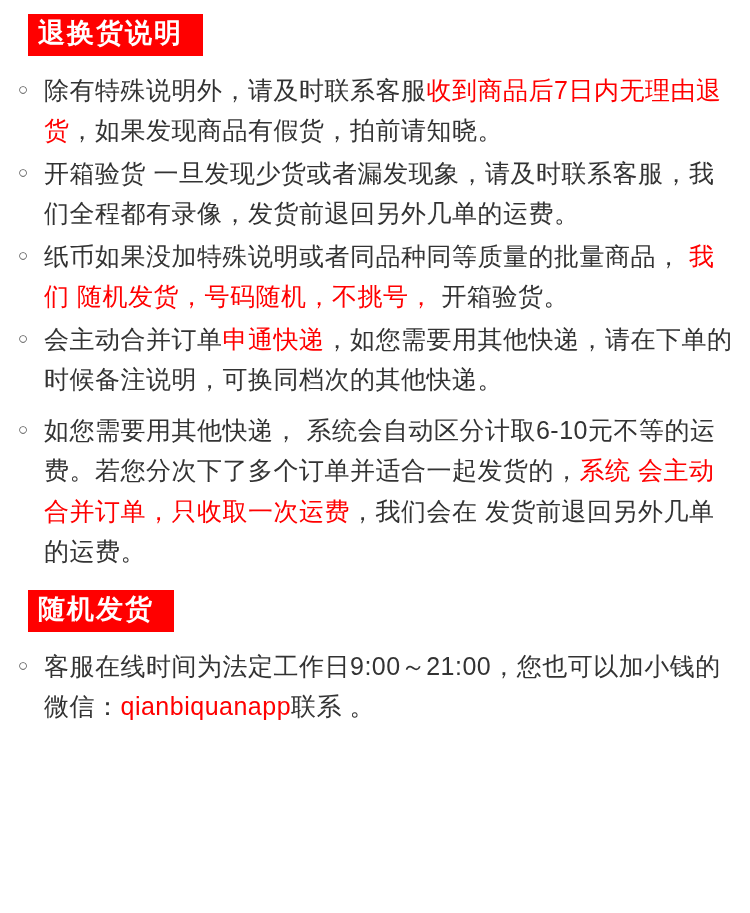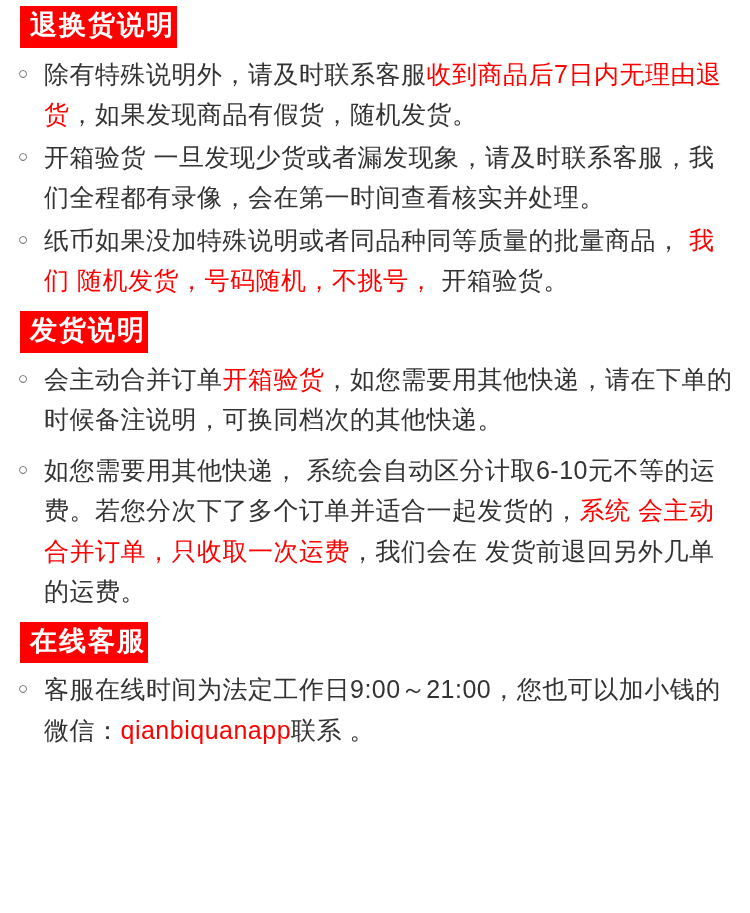--- a/index.html
+++ b/index.html
@@ -21,23 +21,23 @@
     padding: 4px 16px 0 16px;
     position: relative;
   }
   .section-heading {
     display: inline-block;
     background: #ff0000;
     color: #ffffff;
     font-size: 27px;
     font-weight: bold;
     line-height: 1.25;
-    padding: 3px 2px 5px 10px;
+    padding: 3px 20px 5px 10px;
     letter-spacing: 2px;
-    margin: 0;
+    margin: 8px;
   }
   .heading-wrap {
     margin: 0 0 6px 4px;
   }
   .heading-wrap.first { margin-top: 2px; }
   .heading-wrap.spaced { margin-top: 10px; }
   .bullet-item {
     display: flex;
     align-items: flex-start;
     font-size: 25px;
@@ -67,51 +67,48 @@
 <body>
 
 <div class="page">
 
   <div class="heading-wrap first">
     <span class="section-heading">退换货说明</span>
   </div>
 
   <div class="bullet-item">
     <span class="bullet-mark">○</span>
-    <span class="bullet-text"><span>除有特殊说明外，请及时联系客服</span><span class="red">收到商品后7日内无理由退货</span><span>，如果发现商品有假货，随机发货。</span></span>
+    <span class="bullet-text"><span>除有特殊说明外，请及时联系客服</span><span class="red">收到商品后7日内无理由退货</span><span>，如果发现商品有假货，拍前请知晓。</span></span>
   </div>
 
   <div class="bullet-item">
     <span class="bullet-mark">○</span>
-    <span class="bullet-text"><span>开箱验货 一旦发现少货或者漏发现象，请及时联系客服，我们全程都有录像，会在第一时间查看核实并处理。</span></span>
+    <span class="bullet-text"><span>开箱验货 一旦发现少货或者漏发现象，请及时联系客服，我们全程都有录像，发货前退回另外几单的运费。</span></span>
   </div>
 
   <div class="bullet-item">
     <span class="bullet-mark">○</span>
     <span class="bullet-text"><span>纸币如果没加特殊说明或者同品种同等质量的批量商品，</span><span class="red"> 我们 随机发货，号码随机，不挑号，</span><span> 开箱验货。</span></span>
   </div>
 
-  <div class="heading-wrap spaced">
-    <span class="section-heading">发货说明</span>
-  </div>
 
   <div class="bullet-item">
     <span class="bullet-mark">○</span>
-    <span class="bullet-text"><span>会主动合并订单</span><span class="red">开箱验货</span><span>，如您需要用其他快递，请在下单的时候备注说明，可换同档次的其他快递。</span></span>
+    <span class="bullet-text"><span>会主动合并订单</span><span class="red">申通快递</span><span>，如您需要用其他快递，请在下单的时候备注说明，可换同档次的其他快递。</span></span>
   </div>
 
   <div class="gap-small"></div>
 
   <div class="bullet-item">
     <span class="bullet-mark">○</span>
     <span class="bullet-text"><span>如您需要用其他快递， 系统会自动区分计取6-10元不等的运费。若您分次下了多个订单并适合一起发货的，</span><span class="red">系统 会主动合并订单，只收取一次运费</span><span>，我们会在 发货前退回另外几单的运费。</span></span>
   </div>
 
   <div class="heading-wrap spaced">
-    <span class="section-heading">在线客服</span>
+    <span class="section-heading">随机发货</span>
   </div>
 
   <div class="bullet-item">
     <span class="bullet-mark">○</span>
     <span class="bullet-text"><span>客服在线时间为法定工作日9:00～21:00，您也可以加小钱的 微信：</span><span class="red">qianbiquanapp</span><span>联系 。</span></span>
   </div>
 
 </div>
 
 </body></html>

